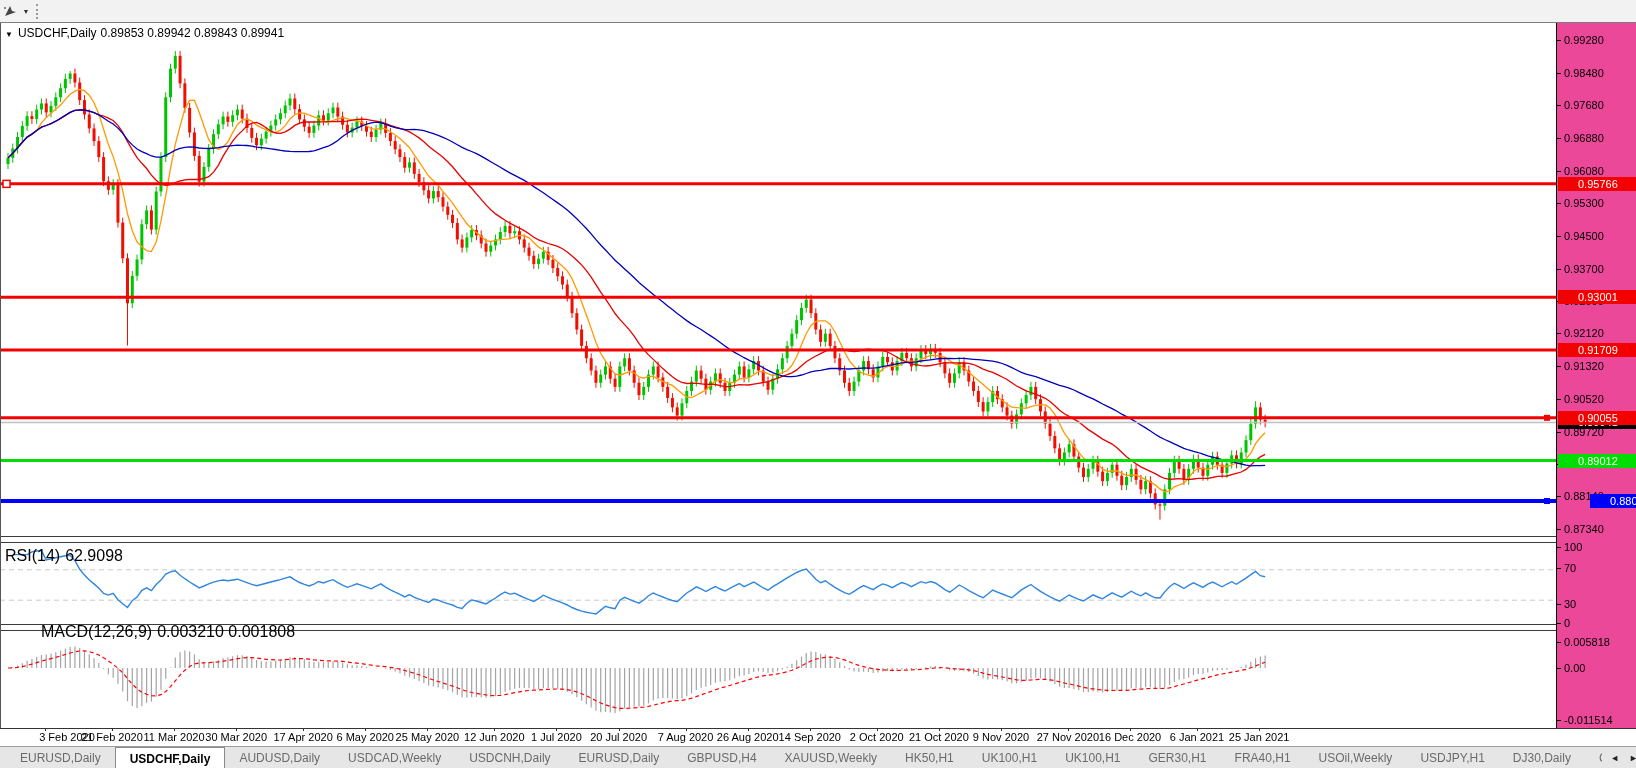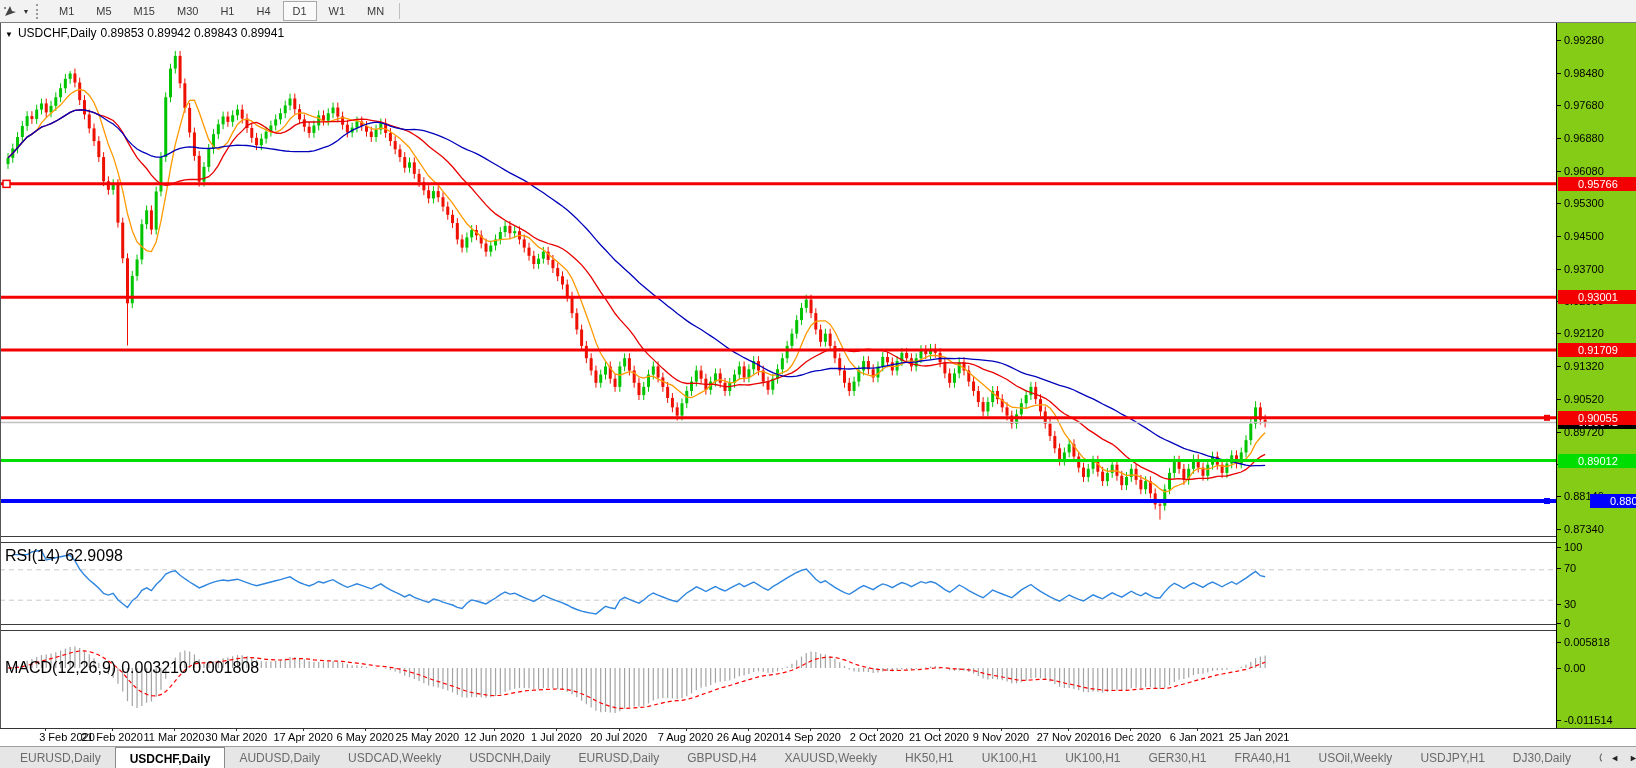--- a/index.html
+++ b/index.html
@@ -23,24 +23,24 @@
   #macd-svg{top:608px;}
   .panel-sep{position:absolute;left:0;width:1636px;height:1px;background:#3c3c3c;}
   #axis-vline{position:absolute;left:1556px;top:0;width:1px;height:705px;background:#000;}
   #left-border{position:absolute;left:0;top:0;width:1px;height:705px;background:#555;}
   #bottom-axis{position:absolute;left:0;top:705px;width:1636px;height:1px;background:#333;}
   #chart-title{position:absolute;left:5px;top:3px;font-size:12px;color:#000;z-index:5;}
   #chart-title .num{margin-left:4px;}
   #collapse-arrow{font-size:8px;margin-right:5px;cursor:pointer;}
   .ind-label{position:absolute;left:5px;font-size:16px;color:#000;z-index:5;}
   #rsi-label-row{top:524px;}
-  #macd-label-row{top:636px;}
+  #macd-label-row{top:600px;margin-left:36px;}
   .ind-label .num{margin-left:5px;}
   
-  #price-axis{position:absolute;left:1557px;top:0;width:79px;height:705px;background:#84cc16;}
+  #price-axis{position:absolute;left:1557px;top:0;width:79px;height:705px;background:#ec4899;}
   .tickmark{position:absolute;left:0;width:4px;height:1px;background:#000;}
   .ticklabel{position:absolute;left:7px;font-size:11px;color:#000;height:12px;line-height:12px;}
   .pricebox{position:absolute;left:1px;width:62px;height:14px;line-height:14px;font-size:11px;
             color:#fff;padding-left:20px;z-index:6;}
   
   #date-row{position:absolute;left:0;top:707px;width:1556px;height:17px;margin-left:37px;}
   .datelabel{position:absolute;top:1px;font-size:11px;color:#000;white-space:nowrap;transform:translateX(-50%);}
   .datetick{position:absolute;top:-2px;width:1px;height:3px;background:#333;}
   
   #tab-bar{position:absolute;left:0;top:746px;width:1636px;height:22px;background:#e6e6e6;
@@ -59,32 +59,20 @@
 
   <div id="toolbar">
     <span id="tool-icon">
       <svg width="14" height="14" viewBox="0 0 14 14">
         <path d="M2 12 L7 2 L9 7 L13 8 Z" fill="#444"></path>
         <rect x="1" y="3" width="2" height="2" fill="#888"></rect>
       </svg>
     </span>
     <span id="tool-caret">▼</span>
     <span class="grip"></span>
-    <div id="period-buttons" style="display:flex;align-items:center;">
-        <span class="pbtn">M1</span>
-        <span class="pbtn">M5</span>
-        <span class="pbtn">M15</span>
-        <span class="pbtn">M30</span>
-        <span class="pbtn">H1</span>
-        <span class="pbtn">H4</span>
-        <span class="pbtn active">D1</span>
-        <span class="pbtn">W1</span>
-        <span class="pbtn">MN</span>
-        <span class="tb-sep"></span>
-      </div>
   </div>
 
   <div id="chart-area">
     <svg id="main-svg" width="1556" height="513">
         <line x1="8" y1="129.9807554100457" x2="8" y2="145.95695919508086" stroke="#00c400" stroke-width="1"></line>
         <rect x="6.5" y="134.8965104208258" width="3" height="6.144693763474976" fill="#00c400"></rect>
         <line x1="12.780000000000001" y1="120.55889163938339" x2="12.780000000000001" y2="139.81226543160585" stroke="#00c400" stroke-width="1"></line>
         <rect x="11.280000000000001" y="125.47464665016348" width="3" height="9.421863770662313" fill="#00c400"></rect>
         <line x1="17.560000000000002" y1="109.08879661423002" x2="17.560000000000002" y2="130.39040166094355" stroke="#00c400" stroke-width="1"></line>
         <rect x="16.060000000000002" y="114.00455162501011" width="3" height="11.47009502515337" fill="#00c400"></rect>

